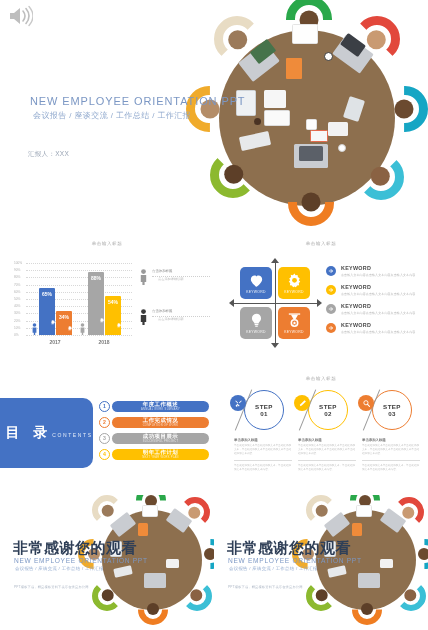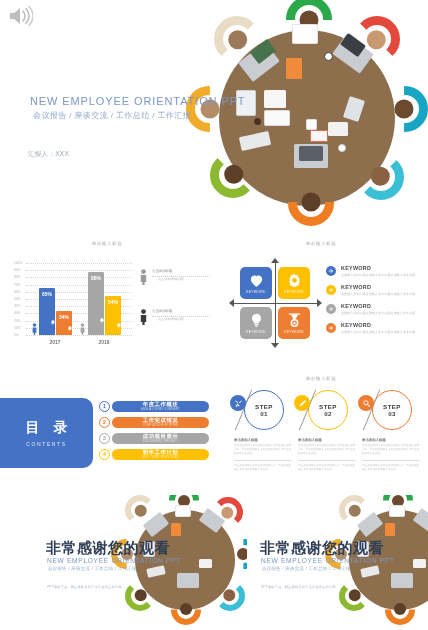--- a/index.html
+++ b/index.html
@@ -72,21 +72,21 @@
   .arrow { position:absolute; width:0; height:0; }
   .kw-list { position:absolute; left:112px; top:30px; width:92px; }
   .kw-row { position:relative; height:19px; }
   .kw-circ { position:absolute; left:0; top:1px; width:10px; height:10px; border-radius:50%; display:flex; align-items:center; justify-content:center; }
   .kw-circ svg { width:6px; height:6px; }
   .kw-title { position:absolute; left:15px; top:0px; font-size:5.4px; font-weight:bold; color:#4a4a4a; letter-spacing:.3px; }
   .kw-desc { position:absolute; left:15px; top:7.5px; font-size:3px; color:#b5b5b5; letter-spacing:.1px; }
 
   
   .toc-slide { left:0; top:370px; width:214px; height:125px; }
-  .toc-panel { position:absolute; left:0; top:28px; width:93px; height:70px; background:#4472c4; border-radius:0 10px 10px 0; display:flex; flex-direction:column; align-items:center; justify-content:center; }
+  .toc-panel { position:absolute; left:0; top:28px; width:93px; height:70px; background:#4472c4; border-radius:0 10px 10px 0; display:flex; flex-direction:row; align-items:center; justify-content:center; }
   .toc-cn { font-size:14px; font-weight:bold; color:#fff; letter-spacing:5px; text-indent:5px; }
   .toc-en { font-size:5px; color:#e3ebf8; letter-spacing:1.6px; margin-top:4px; }
   .toc-items { position:absolute; left:99px; top:30px; width:110px; }
   .toc-row { position:relative; height:16px; }
   .toc-num { position:absolute; left:0; top:0.5px; width:11px; height:11px; border-radius:50%; border:1.1px solid; background:#fff; display:flex; align-items:center; justify-content:center; font-size:5.2px; font-weight:bold; }
   .toc-pill { position:absolute; left:13px; top:0.5px; right:0; height:11px; border-radius:6px; display:flex; flex-direction:column; align-items:center; justify-content:center; }
   .toc-pill .p-cn { font-size:5.4px; color:#fff; font-weight:bold; letter-spacing:.5px; }
   .toc-pill .p-en { font-size:2.6px; color:rgba(255,255,255,.75); letter-spacing:.3px; }
 
   
@@ -98,21 +98,21 @@
   .step-slash { position:absolute; left:13px; top:-2px; width:1px; height:44px; background:#9a9a9a; transform:rotate(22deg); transform-origin:center; }
   .step-txt { position:absolute; left:14px; top:13px; width:40px; text-align:center; }
   .step-txt .s1 { font-size:6.2px; font-weight:bold; color:#3c3c3c; letter-spacing:.4px; }
   .step-txt .s2 { font-size:6.2px; font-weight:bold; color:#3c3c3c; letter-spacing:.4px; }
   .step-body { position:absolute; left:4px; top:48px; width:58px; }
   .sb-h { font-size:3.4px; font-weight:bold; color:#6d6d6d; margin-bottom:2px; }
   .sb-p { font-size:2.6px; color:#bdbdbd; line-height:1.45; }
   .sb-div { border-top:1px solid #dcdcdc; margin:5px 0 3px; }
 
   
-  .ty { height:135px; width:214px; overflow:hidden;margin-left:33px; }
+  .ty { height:135px; width:214px; overflow:hidden; }
   .ty-l { left:0; top:495px; }
   .ty-r { left:214px; top:495px; }
   .ty-title { position:absolute; left:13px; top:44px; font-size:15px; font-weight:bold; color:#2f3f57; letter-spacing:.5px; }
   .ty-en { position:absolute; left:14px; top:62px; font-size:6.6px; letter-spacing:.7px; color:#7b97c4; }
   .ty-cn { position:absolute; left:15px; top:71px; font-size:4.4px; letter-spacing:.3px; color:#8fa8cd; }
   .ty-note { position:absolute; left:14px; top:90px; font-size:3.2px; color:#a9b3c2; letter-spacing:.2px; }
   .ty-art { position:absolute; right:-14px; top:-10px; width:152px; height:150px; }
   .ty-art .tbl-top { width:100px; height:100px; }
 </style>
 </head>

